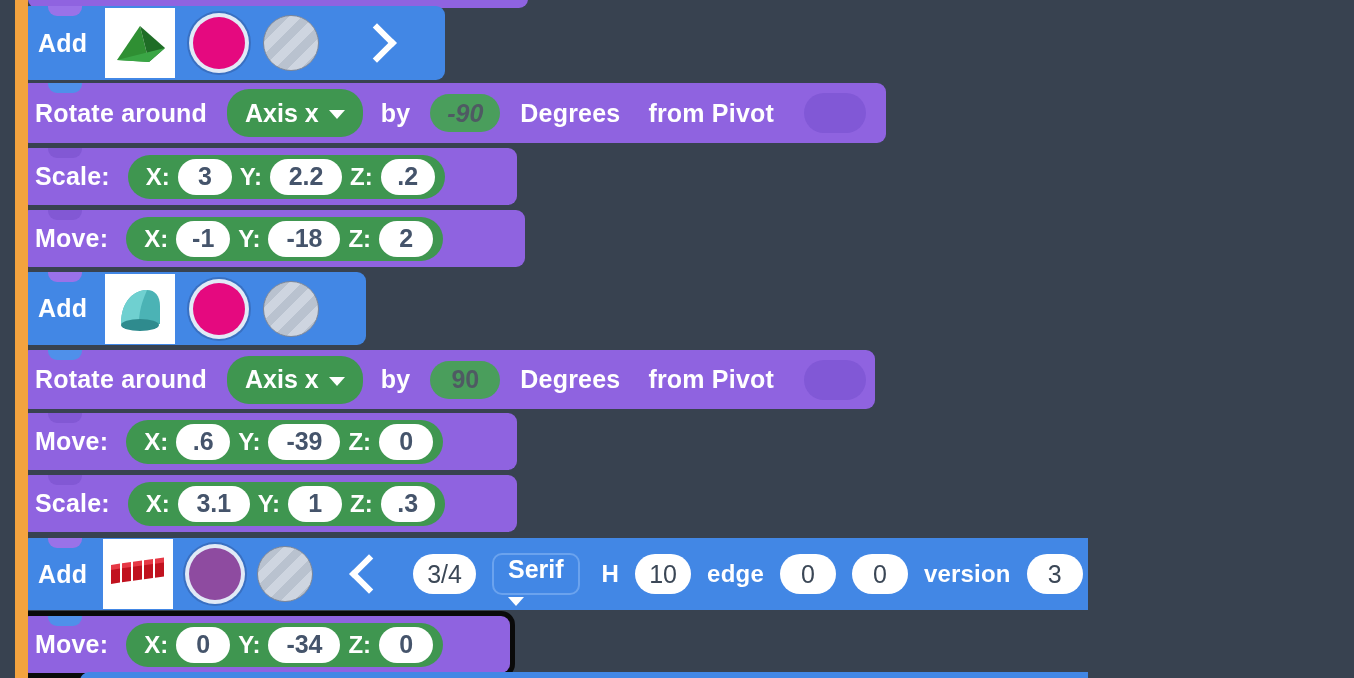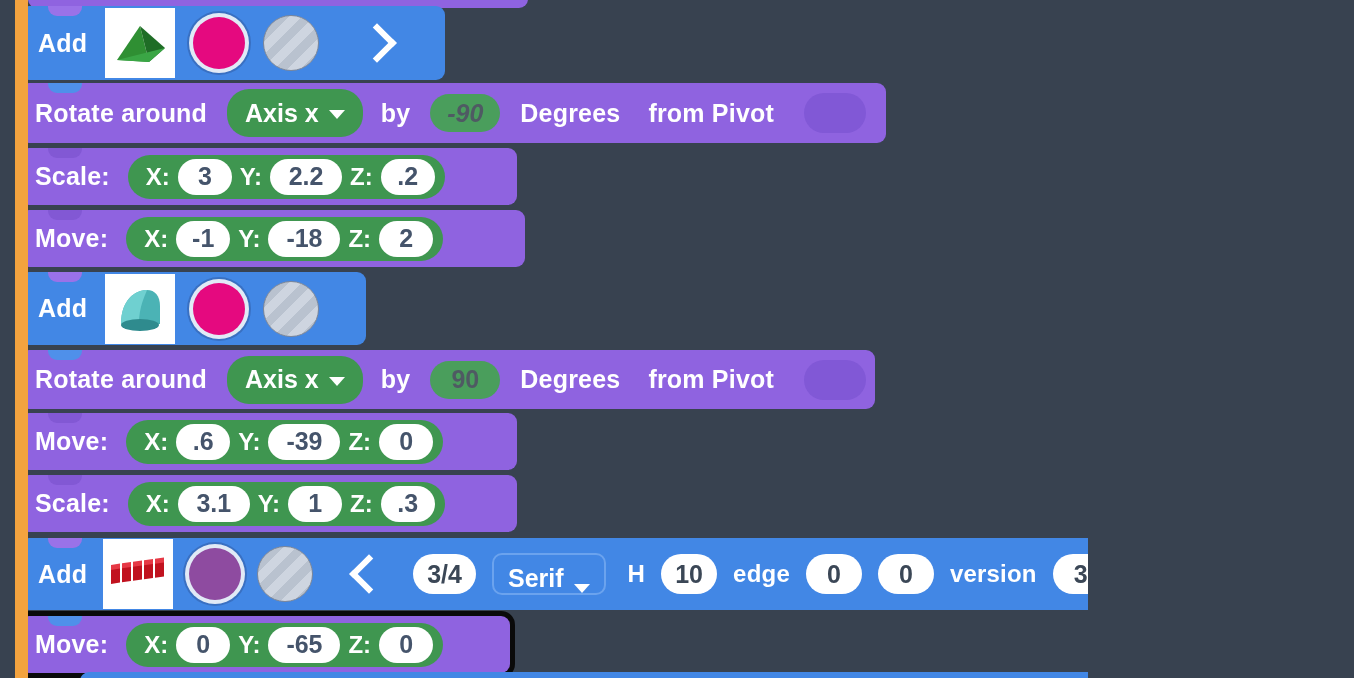--- a/index.html
+++ b/index.html
@@ -89,26 +89,26 @@
   }
   .chev{
     width:22px;height:22px;border-top:6px solid #fff;border-right:6px solid #fff;
   }
   .chev.right{transform:rotate(45deg);}
   .chev.left{transform:rotate(-135deg);}
 
   .field-blue{
     background:#ffffff;color:#3b4756;border-radius:22px;
     height:40px;min-width:56px;display:flex;align-items:center;justify-content:center;
-    font-size:25px;font-weight:bold;padding:12px 14px;box-sizing:border-box;
+    font-size:25px;font-weight:normal;padding:12px 14px;box-sizing:border-box;
   }
   .dropdown-blue{
     border:2px solid #6ba3ee;border-radius:10px;height:42px;
-    display:flex;align-items:flex-end;gap:10px;padding:0 14px;
-    font-size:25px;font-weight:bold;color:#fff;box-sizing:border-box;
+    display:flex;align-items:flex-start;gap:10px;padding:0 14px;
+    font-size:25px;font-weight:bold;color:#fff;box-sizing:border-box;flex-direction:column;
   }
 
   .selected{box-shadow:0 0 0 5px #0a0a0a;}
 
   
   .thumb svg{display:block;}
 </style>
 </head>
 <body>
 
@@ -306,21 +306,21 @@
   <div class="block purple selected" style="left:20px;top:616px;width:490px;height:57px;padding-left:15px;gap:10px;">
     <div class="notch blue"></div>
     <span class="lbl">Move:</span>
     <div class="vecgroup" style="margin-left:8px;">
       <span class="axis">X:</span>
       <div class="field">
           <span>0</span>
         </div>
       <span class="axis">Y:</span>
       <div class="field wide">
-          <span>-65</span>
+          <span>-34</span>
         </div>
       <span class="axis">Z:</span>
       <div class="field">
           <span>0</span>
         </div>
     </div>
   </div>
 
   <div class="block blue" style="left:80px;top:672px;width:1200px;height:30px;"></div>
 

